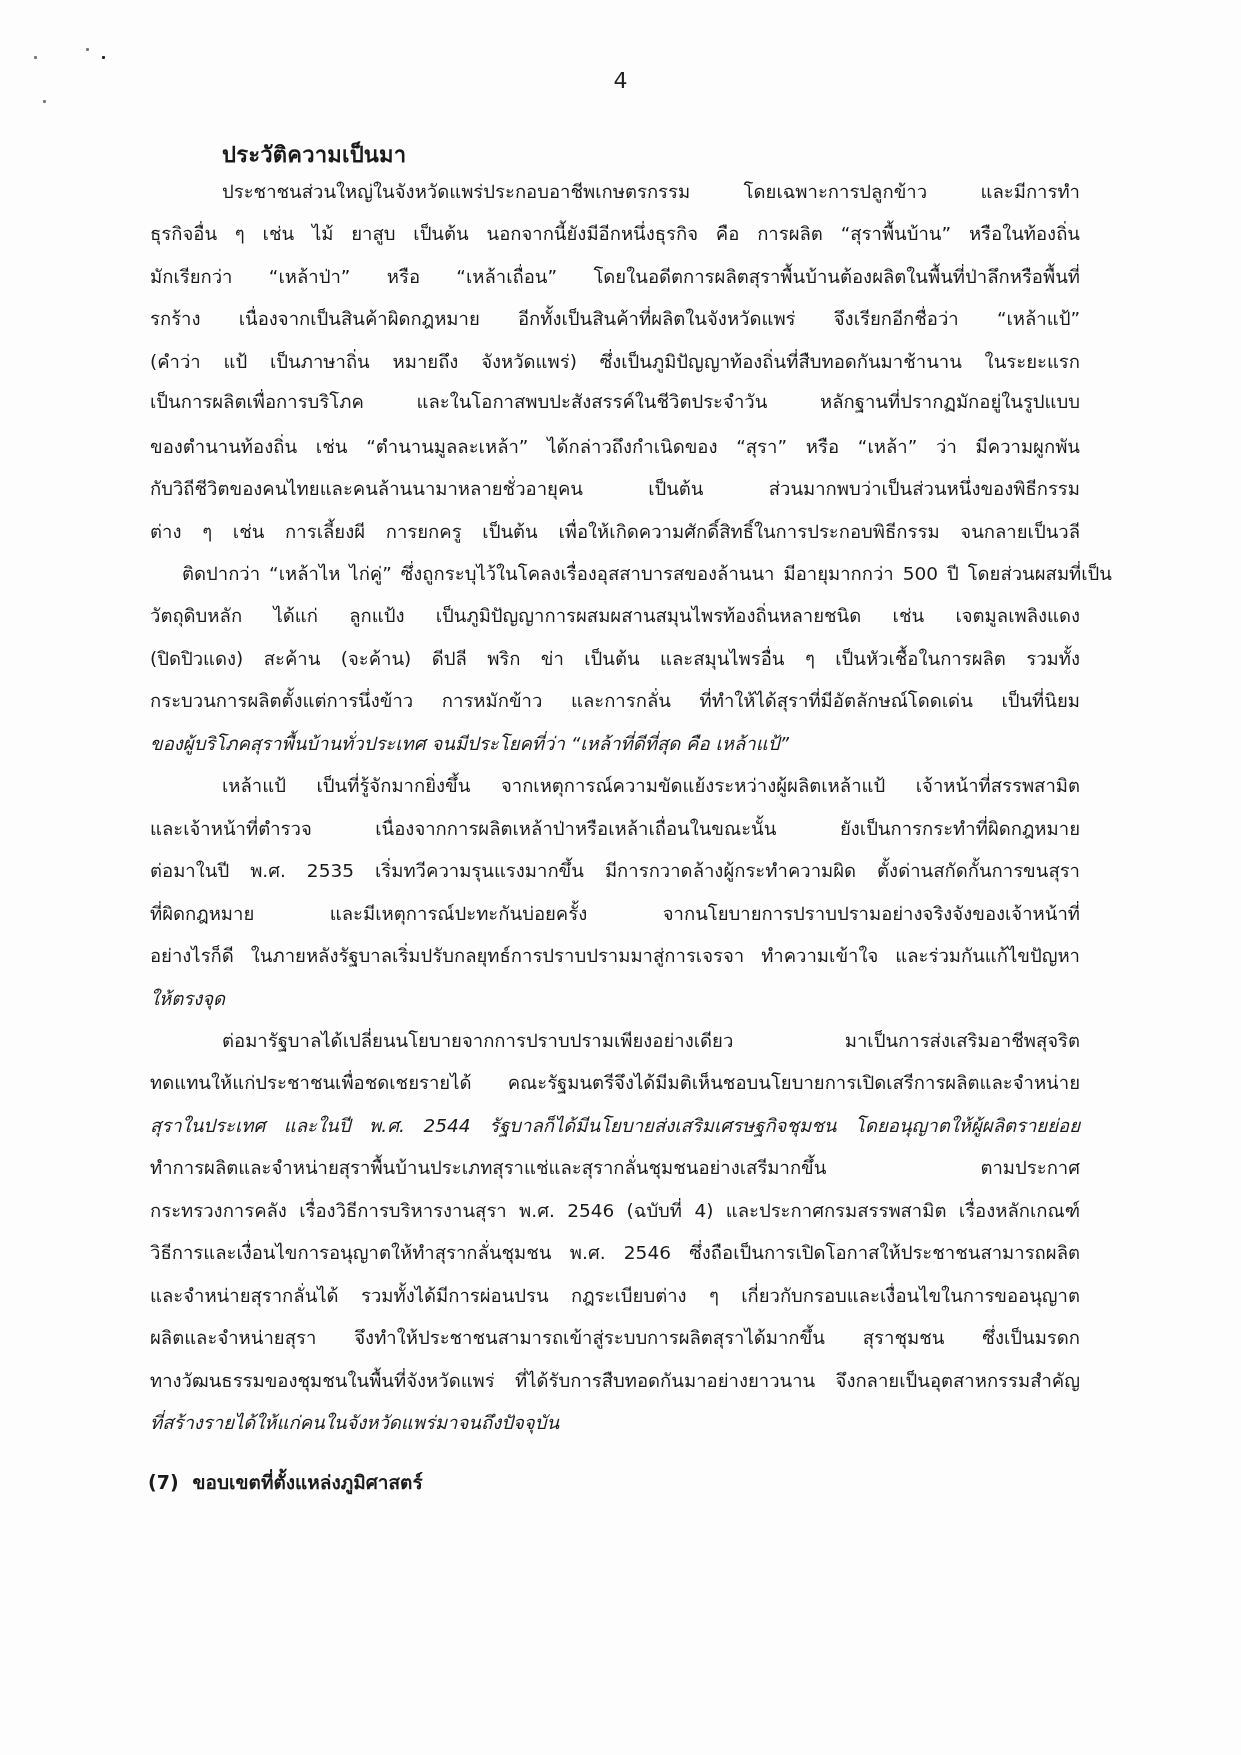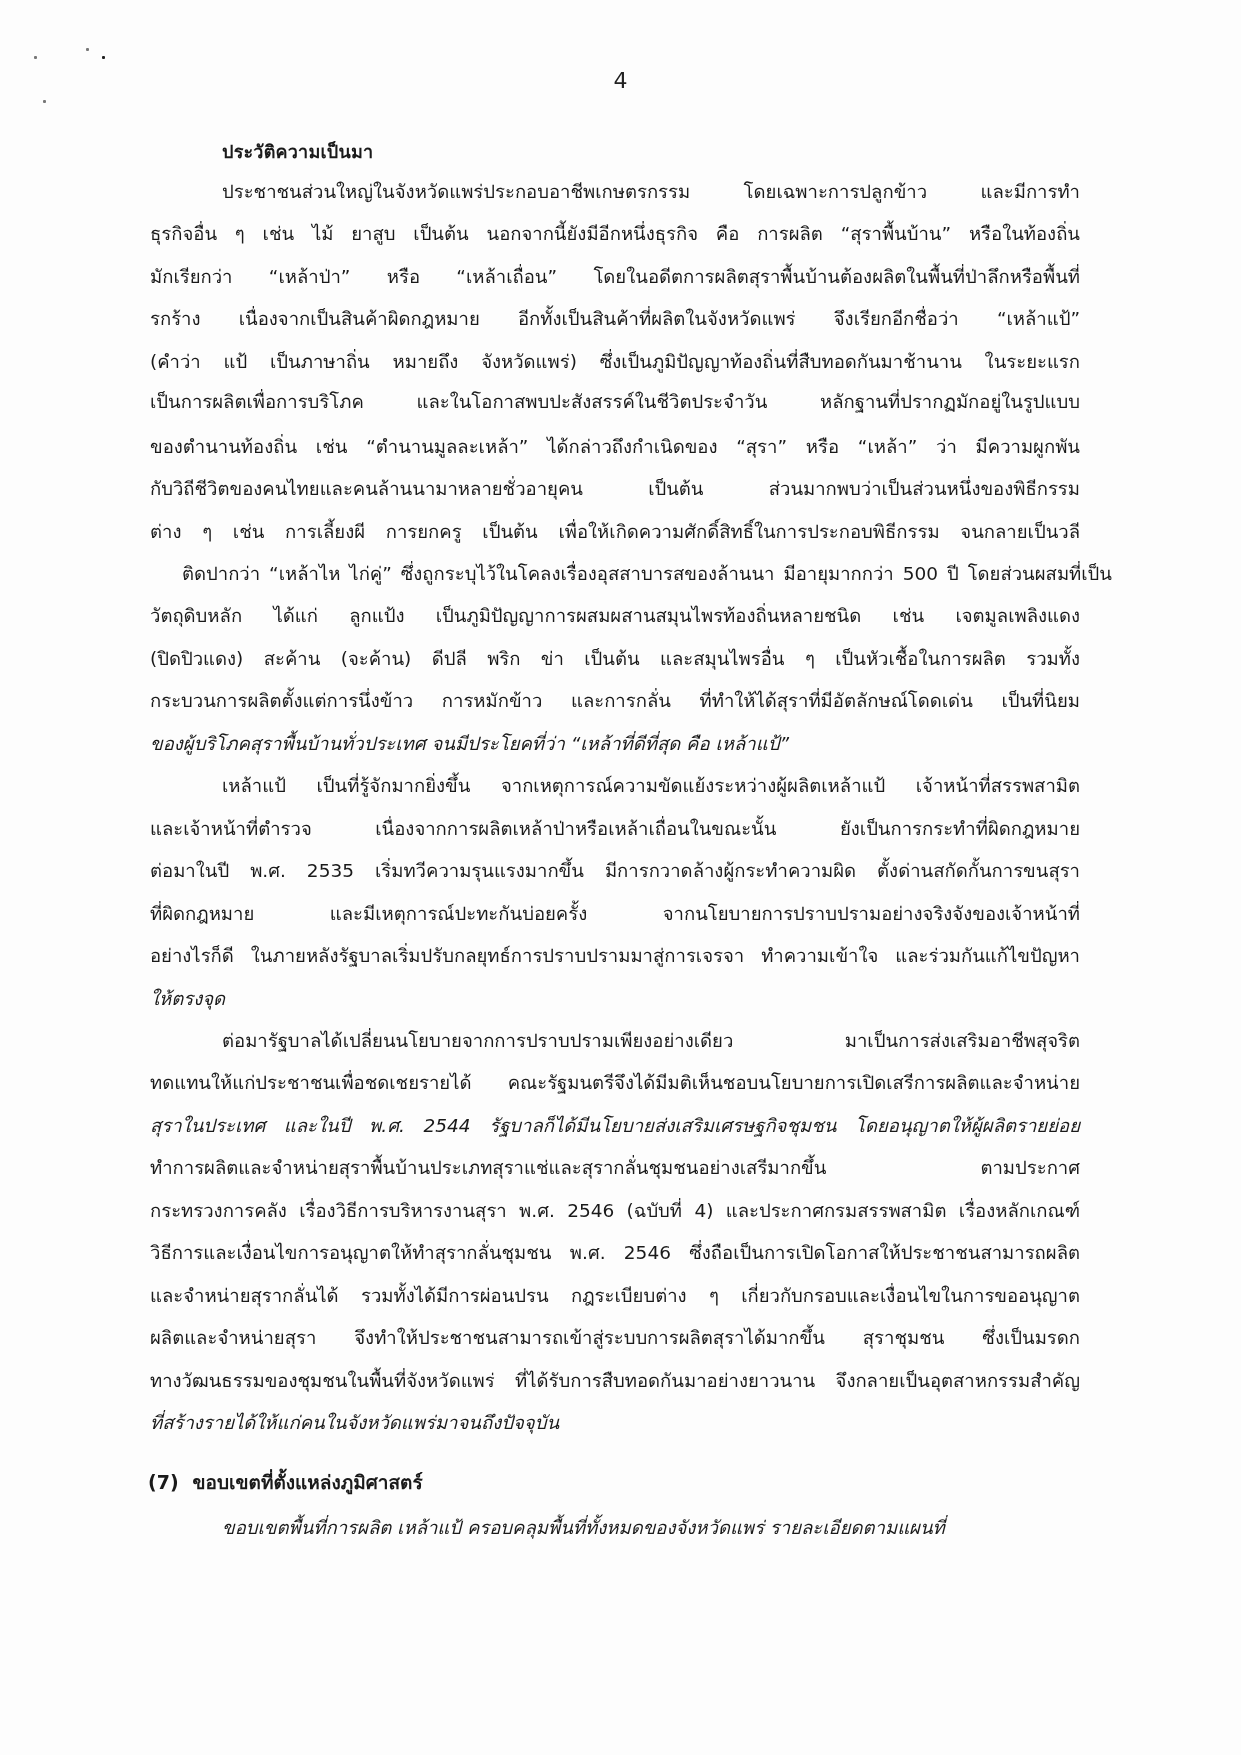--- a/index.html
+++ b/index.html
@@ -1,21 +1,21 @@
 <!DOCTYPE html>
 <html><head>
 <meta charset="utf-8">
 <style>
   html, body { margin: 0; padding: 0; background: #ffffff; }
   body { width: 1241px; height: 1755px; position: relative; overflow: hidden;
          font-family: "DejaVu Sans", "Liberation Sans", sans-serif; color: #1a1a1a; }
   .page { position: absolute; left: 0; top: 0; width: 1241px; height: 1755px; background: #fdfdfd; }
   .page-number { position: absolute; top: 68px; left: 0; width: 1241px; text-align: center;
                  font-size: 22px; color: #222; }
-  .heading { position: absolute; left: 222px; top: 137px; font-size: 18px; font-weight: bold; letter-spacing: 0.2px; }
+  .heading { position: absolute; left: 222px; top: 137px; font-size: 22px; font-weight: bold; letter-spacing: 0.2px; }
   .line { position: absolute; left: 150px; width: 930px; font-size: 18.5px; white-space: nowrap;
           text-align: justify; text-align-last: justify; line-height: 24px; }
   .line.last { text-align-last: left; font-style: italic; }
   .line.indent { left: 222px; width: 858px; }
   .section-title { position: absolute; left: 148px; top: 1467px; font-size: 19px; font-weight: bold; }
   .section-title .num { margin-right: 14px; }
   .speck { position: absolute; width: 3px; height: 3px; background: #777; border-radius: 1px; }
 </style>
 </head>
 <body>
@@ -58,14 +58,13 @@
       <div class="line" style="top: 1241px;">วิธีการและเงื่อนไขการอนุญาตให้ทำสุรากลั่นชุมชน พ.ศ. 2546 ซึ่งถือเป็นการเปิดโอกาสให้ประชาชนสามารถผลิต</div>
       <div class="line" style="top: 1284px;">และจำหน่ายสุรากลั่นได้ รวมทั้งได้มีการผ่อนปรน กฎระเบียบต่าง ๆ เกี่ยวกับกรอบและเงื่อนไขในการขออนุญาต</div>
       <div class="line" style="top: 1326px;">ผลิตและจำหน่ายสุรา จึงทำให้ประชาชนสามารถเข้าสู่ระบบการผลิตสุราได้มากขึ้น สุราชุมชน ซึ่งเป็นมรดก</div>
       <div class="line" style="top: 1369px;">ทางวัฒนธรรมของชุมชนในพื้นที่จังหวัดแพร่ ที่ได้รับการสืบทอดกันมาอย่างยาวนาน จึงกลายเป็นอุตสาหกรรมสำคัญ</div>
       <div class="line last" style="top: 1411px;">ที่สร้างรายได้ให้แก่คนในจังหวัดแพร่มาจนถึงปัจจุบัน</div>
     </div>
 
   <div class="section-title">
     <span class="num">(7)</span><span>ขอบเขตที่ตั้งแหล่งภูมิศาสตร์</span>
   </div>
-  <div class="line indent last" style="top:1516px;">ขอบเขตพื้นที่การผลิต เหล้าแป้ ครอบคลุมพื้นที่ทั้งหมดของจังหวัดแพร่ รายละเอียดตามแผนที่</div>
 </div>
 
 </body></html>

